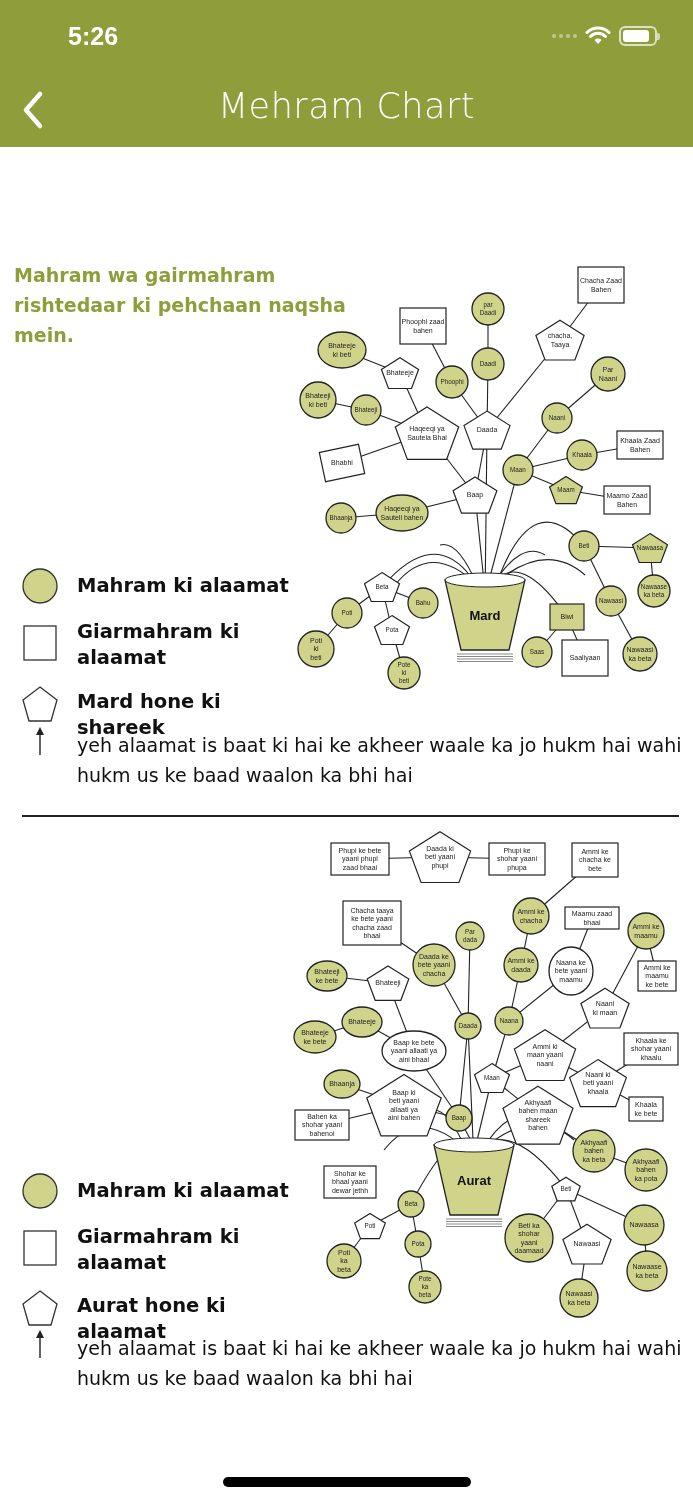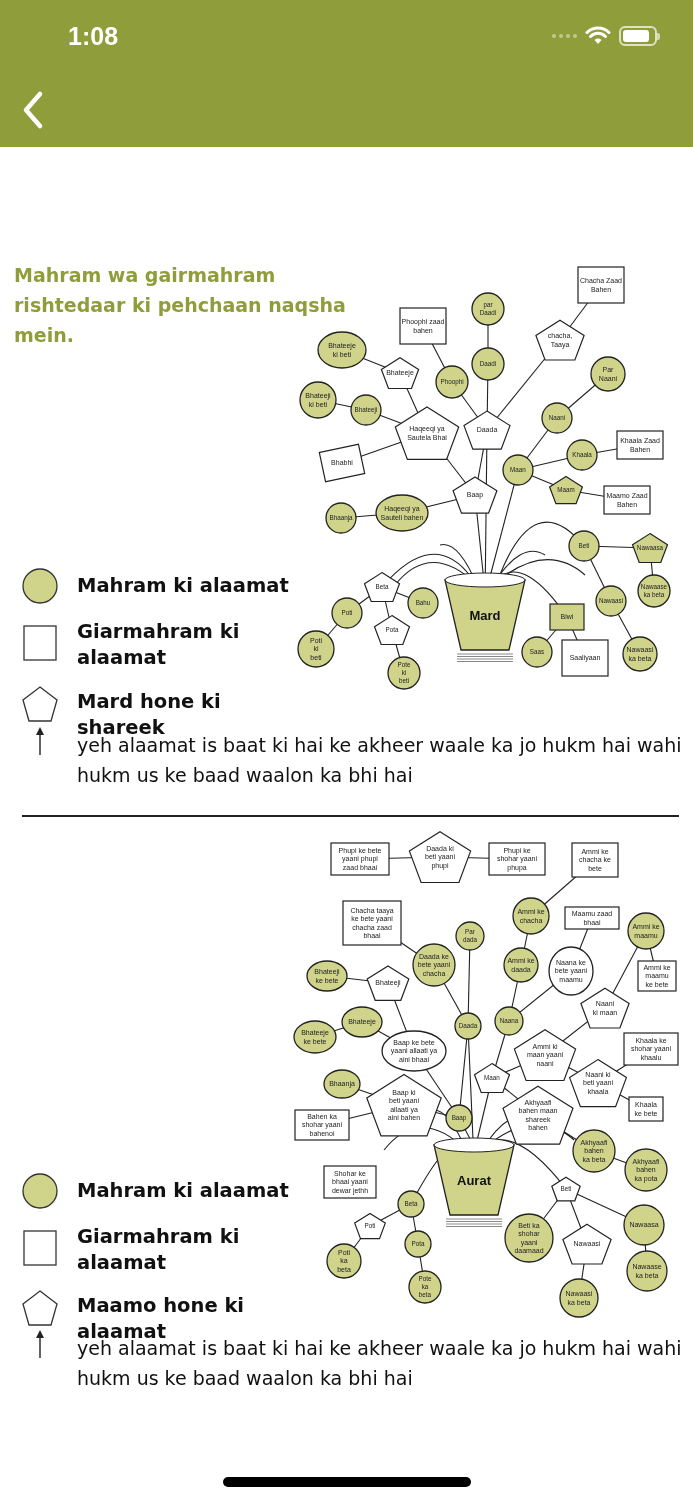--- a/index.html
+++ b/index.html
@@ -31,21 +31,21 @@
 
   .divider { position: absolute; left: 22px; top: 815px; width: 657px; height: 2px; background: #222; }
   .home-indicator { position: absolute; left: 223px; top: 1477px; width: 248px; height: 10px; background: #000; border-radius: 5px; }
 
   svg text { font-family: "Liberation Sans", sans-serif; }
 </style>
 </head>
 <body>
 
 <div class="header">
-  <div class="status-time">1:08</div>
+  <div class="status-time">5:26</div>
   <div class="status-right">
     <div class="signal-dots">
         <span></span>
         <span></span>
         <span></span>
         <span></span>
       </div>
     <svg width="26" height="20" viewBox="0 0 26 20">
       <path d="M13 18 L9.5 14 A5 5 0 0 1 16.5 14 Z" fill="#fff"></path>
       <path d="M5.5 10.5 A10.5 10.5 0 0 1 20.5 10.5" stroke="#fff" stroke-width="3" fill="none" stroke-linecap="round"></path>
@@ -53,20 +53,21 @@
     </svg>
     <div class="battery">
         <div class="battery-fill"></div>
       </div>
   </div>
   <div class="back-btn">
     <svg width="36" height="44" viewBox="0 0 36 44">
       <path d="M24 6 L10 22 L24 38" stroke="#fff" stroke-width="4.5" fill="none" stroke-linecap="round" stroke-linejoin="round"></path>
     </svg>
   </div>
+  <div class="nav-title">Mehram Chart</div>
 </div>
 
 <div class="intro">Mahram wa gairmahram rishtedaar ki pehchaan naqsha mein.</div>
 
 <svg id="diagram-top" class="diagram" viewBox="0 0 413 480">
     <g>
       <path d="M115,345 Q151,300 197,345" stroke="#222222" stroke-width="1.1" fill="none"></path>
       <path d="M160,305 Q178,300 197,345" stroke="#222222" stroke-width="1.1" fill="none"></path>
       <path d="M265,315 Q241,300 213,345" stroke="#222222" stroke-width="1.1" fill="none"></path>
       <path d="M305,335 Q265,300 213,345" stroke="#222222" stroke-width="1.1" fill="none"></path>
@@ -549,21 +550,21 @@
     <svg class="legend-icon" viewBox="0 0 42 42">
         <rect x="4" y="4" width="32" height="34" fill="#fff" stroke="#333" stroke-width="1.3"></rect>
       </svg>
   </div>
   <div class="legend-label" style="top:54px;">Giarmahram ki alaamat</div>
   <div class="legend-row" style="top:118px;">
     <svg class="legend-icon" viewBox="0 0 42 42">
         <polygon points="20,3 37,16 31,37 9,37 3,16" fill="#fff" stroke="#333" stroke-width="1.3"></polygon>
       </svg>
   </div>
-  <div class="legend-label" style="top:123px;">Maamo hone ki alaamat</div>
+  <div class="legend-label" style="top:123px;">Aurat hone ki alaamat</div>
   <svg style="position:absolute;left:12px;top:160px;" width="16" height="30" viewBox="0 0 16 30">
     <line x1="8" y1="6" x2="8" y2="28" stroke="#222" stroke-width="1.4"></line>
       <polygon points="8,0 4,8 12,8" fill="#222"></polygon>
   </svg>
   <div class="note" style="top:163px;">yeh alaamat is baat ki hai ke akheer waale ka jo hukm hai wahi hukm us ke baad waalon ka bhi hai</div>
 </div>
 
 <div class="home-indicator"></div>
 
 </body></html>

